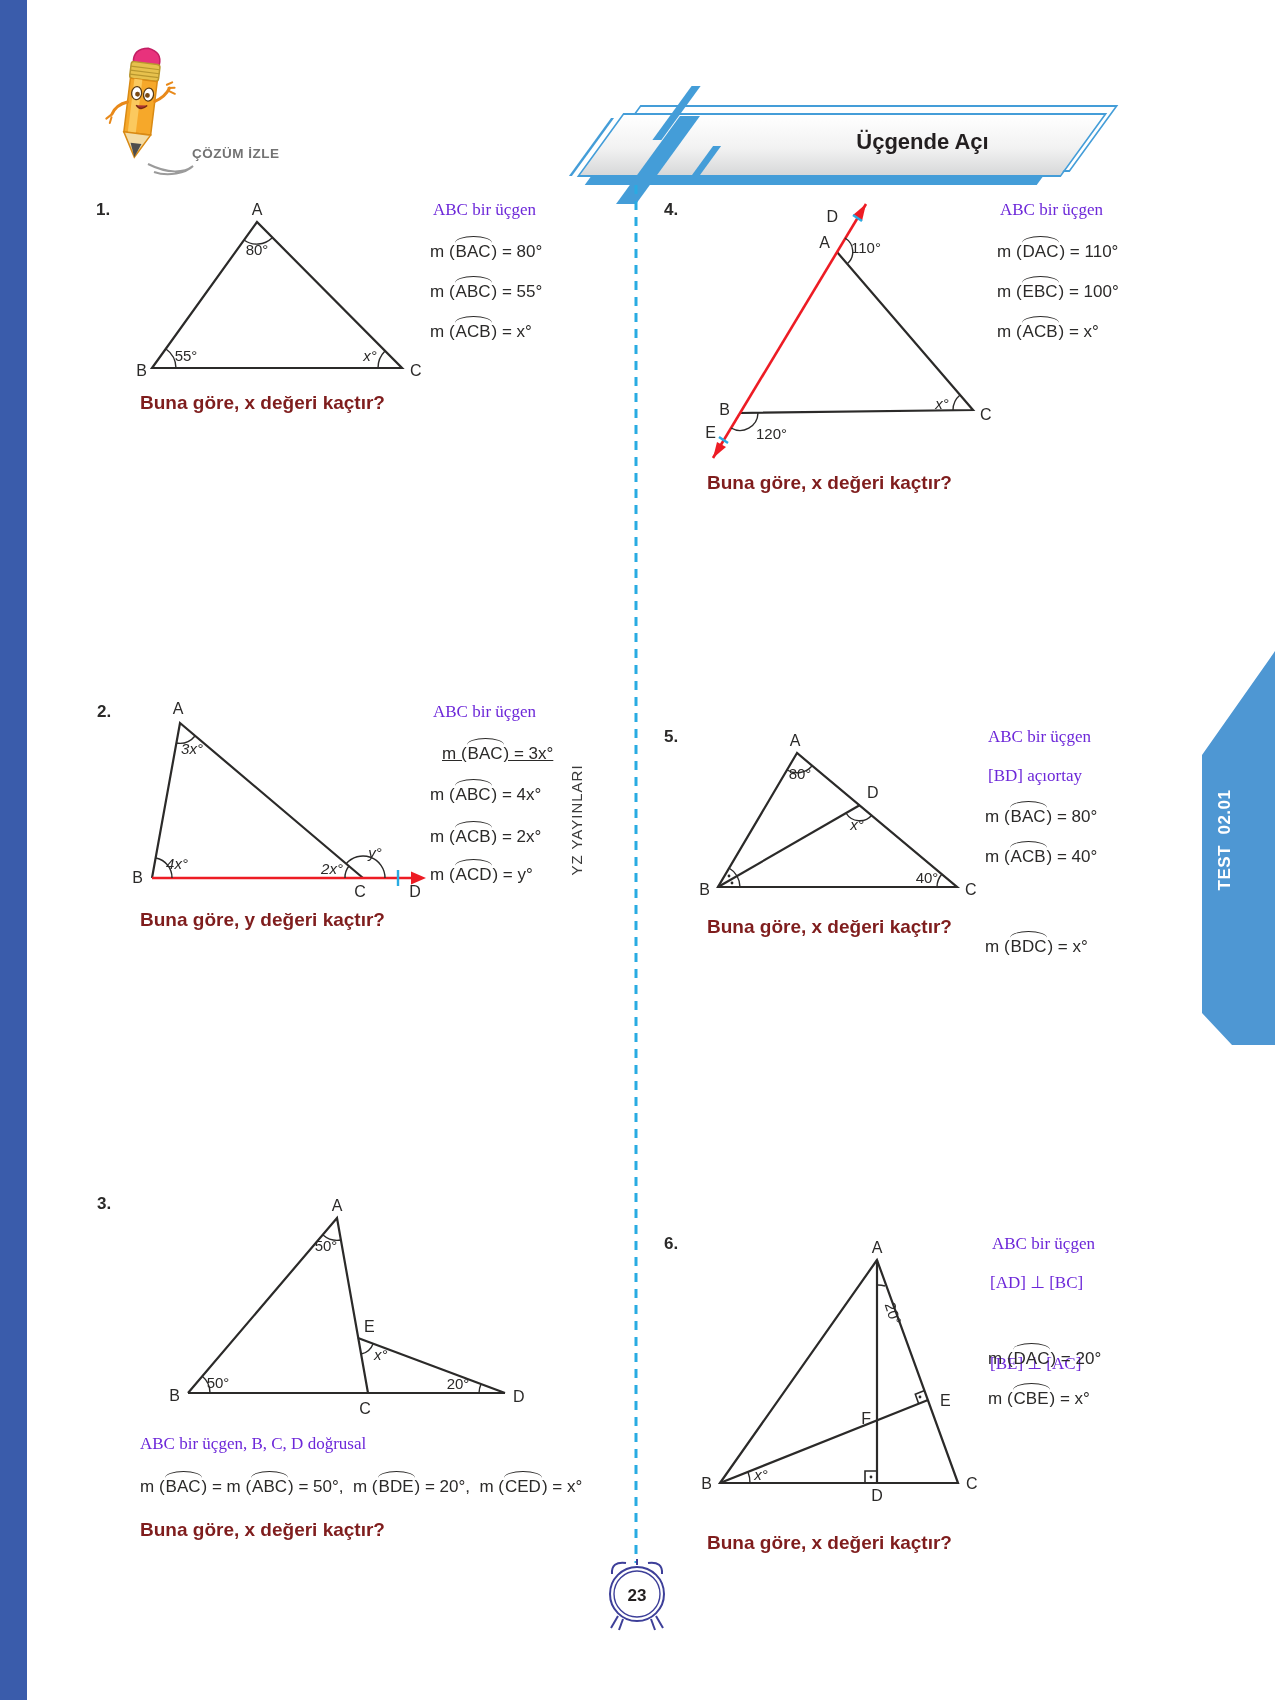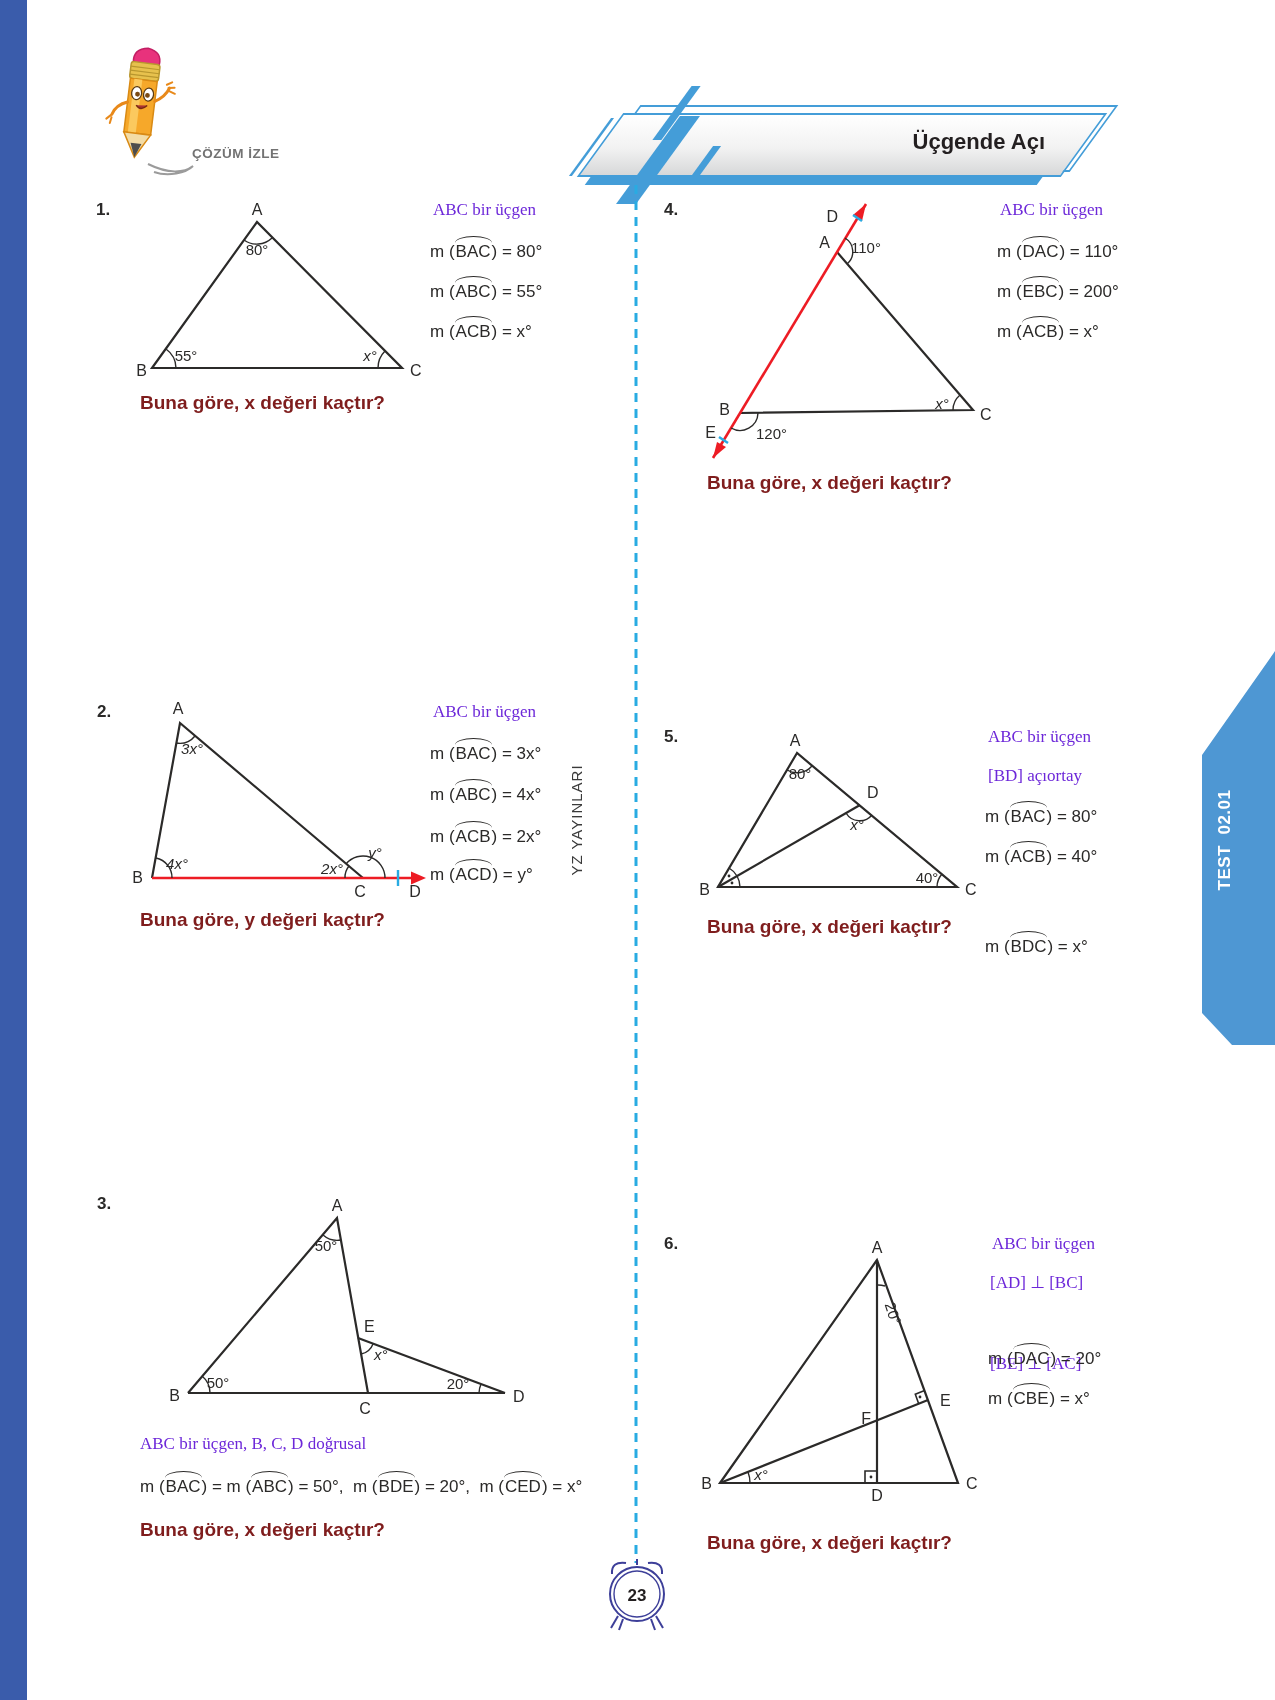--- a/index.html
+++ b/index.html
@@ -10,21 +10,21 @@
   .line{font-size:17px;white-space:pre;color:#6d28d9;font-family:Liberation Serif, serif;}
   .eq{font-size:17px;white-space:pre;color:#2b2a29;}
   .q{font-size:19px;font-weight:bold;color:#7f1d1d;white-space:pre;}
   .arc{display:inline-block;position:relative;padding:0 1px;}
   .arc::before{content:"";position:absolute;left:0;right:0;top:-6px;height:6px;
        border-top:1.8px solid #2b2a29;border-radius:50% 50% 0 0 / 100% 100% 0 0;}
   .banner-body{background:linear-gradient(to bottom,#ffffff 0%,#f2f2f2 55%,#d7d8d9 100%);
        border:2px solid #449dd8;transform:skewX(-36deg);}
   .banner-outline{border:2px solid #449dd8;transform:skewX(-36deg);}
   .slash{background:#449dd8;transform:skewX(-36deg);}
-  .banner-title{font-size:22px;font-weight:bold;color:#231f20;text-align:right;}
+  .banner-title{font-size:22px;font-weight:bold;color:#231f20;text-align:center;}
   .spine{font-size:15px;color:#3a3a3a;letter-spacing:1px;text-align:center;
        transform:rotate(-90deg);}
   .tab{background:#4e97d3;
        clip-path:polygon(0 110px,71px 9px,73px 6px,73px 400px,30px 400px,0 368px);}
   .tab span{position:absolute;left:-62px;top:185px;width:170px;text-align:center;
        transform:rotate(-90deg);color:#ffffff;font-weight:bold;font-size:17px;
        white-space:pre;letter-spacing:.5px;}
   .caption{font-size:13.5px;font-weight:bold;color:#737373;letter-spacing:.5px;}
   svg{display:block;overflow:visible;}
   svg text{font-family:"Liberation Sans", sans-serif;fill:#2b2a29;}
@@ -123,21 +123,21 @@
   <text class="vlab" x="90" y="225" text-anchor="end">B</text>
   <text class="vlab" x="76" y="248" text-anchor="end">E</text>
   <text class="vlab" x="340" y="230" text-anchor="start">C</text>
   <text class="alab" x="211" y="63" text-anchor="start">110°</text>
   <text class="alab" x="116" y="249" text-anchor="start">120°</text>
   <text class="alab it" x="302" y="219" text-anchor="middle">x°</text>
 </svg>
 </div>
 <div class="abs line" style="left:1000px;top:200px;"><span>ABC bir üçgen</span></div>
 <div class="abs eq" style="left:997px;top:242px;"><span>m (</span><span class="arc">DAC</span><span>) = 110°</span></div>
-<div class="abs eq" style="left:997px;top:282px;"><span>m (</span><span class="arc">EBC</span><span>) = 200°</span></div>
+<div class="abs eq" style="left:997px;top:282px;"><span>m (</span><span class="arc">EBC</span><span>) = 100°</span></div>
 <div class="abs eq" style="left:997px;top:322px;"><span>m (</span><span class="arc">ACB</span><span>) = x°</span></div>
 <div class="abs q" style="left:707px;top:472px;"><span>Buna göre, x değeri kaçtır?</span></div>
 
 <div class="abs num" style="left:97px;top:702px;"><span>2.</span></div>
 <div class="abs" style="left:110px;top:650px;">
 <svg width="340" height="250" viewBox="0 0 340 250">
   <polyline points="42,228 70,73 253,228" fill="none" stroke="#2b2a29" stroke-width="2.2"></polyline>
   <line x1="42" y1="228" x2="304" y2="228" stroke="#ed1c24" stroke-width="2.6"></line>
   <polygon points="316,228 301,221.5 301,234.5" fill="#ed1c24"></polygon>
   <line x1="288" y1="220" x2="288" y2="236" stroke="#29abe2" stroke-width="2.4"></line>
@@ -149,21 +149,21 @@
   <text class="vlab" x="33" y="233" text-anchor="end">B</text>
   <text class="vlab" x="250" y="247" text-anchor="middle">C</text>
   <text class="vlab" x="305" y="247" text-anchor="middle">D</text>
   <text class="alab it" x="82" y="104" text-anchor="middle">3x°</text>
   <text class="alab it" x="67" y="219" text-anchor="middle">4x°</text>
   <text class="alab it" x="222" y="224" text-anchor="middle">2x°</text>
   <text class="alab it" x="265" y="208" text-anchor="middle">y°</text>
 </svg>
 </div>
 <div class="abs line" style="left:433px;top:702px;"><span>ABC bir üçgen</span></div>
-<div class="abs eq" style="left:430px;top:744px;"><span>m (</span><span class="arc">BAC</span><span>) = 3x°</span></div>
+<div class="abs eq" style="left:442px;top:744px;text-decoration:underline;"><span>m (</span><span class="arc">BAC</span><span>) = 3x°</span></div>
 <div class="abs eq" style="left:430px;top:785px;"><span>m (</span><span class="arc">ABC</span><span>) = 4x°</span></div>
 <div class="abs eq" style="left:430px;top:827px;"><span>m (</span><span class="arc">ACB</span><span>) = 2x°</span></div>
 <div class="abs eq" style="left:430px;top:865px;"><span>m (</span><span class="arc">ACD</span><span>) = y°</span></div>
 <div class="abs q" style="left:140px;top:909px;"><span>Buna göre, y değeri kaçtır?</span></div>
 
 <div class="abs num" style="left:664px;top:727px;"><span>5.</span></div>
 <div class="abs" style="left:650px;top:680px;">
 <svg width="340" height="230" viewBox="0 0 340 230">
   <polygon points="147,73 68,207 307,207" fill="none" stroke="#2b2a29" stroke-width="2.2"></polygon>
   <line x1="68" y1="207" x2="210" y2="125" stroke="#2b2a29" stroke-width="2.2"></line>

